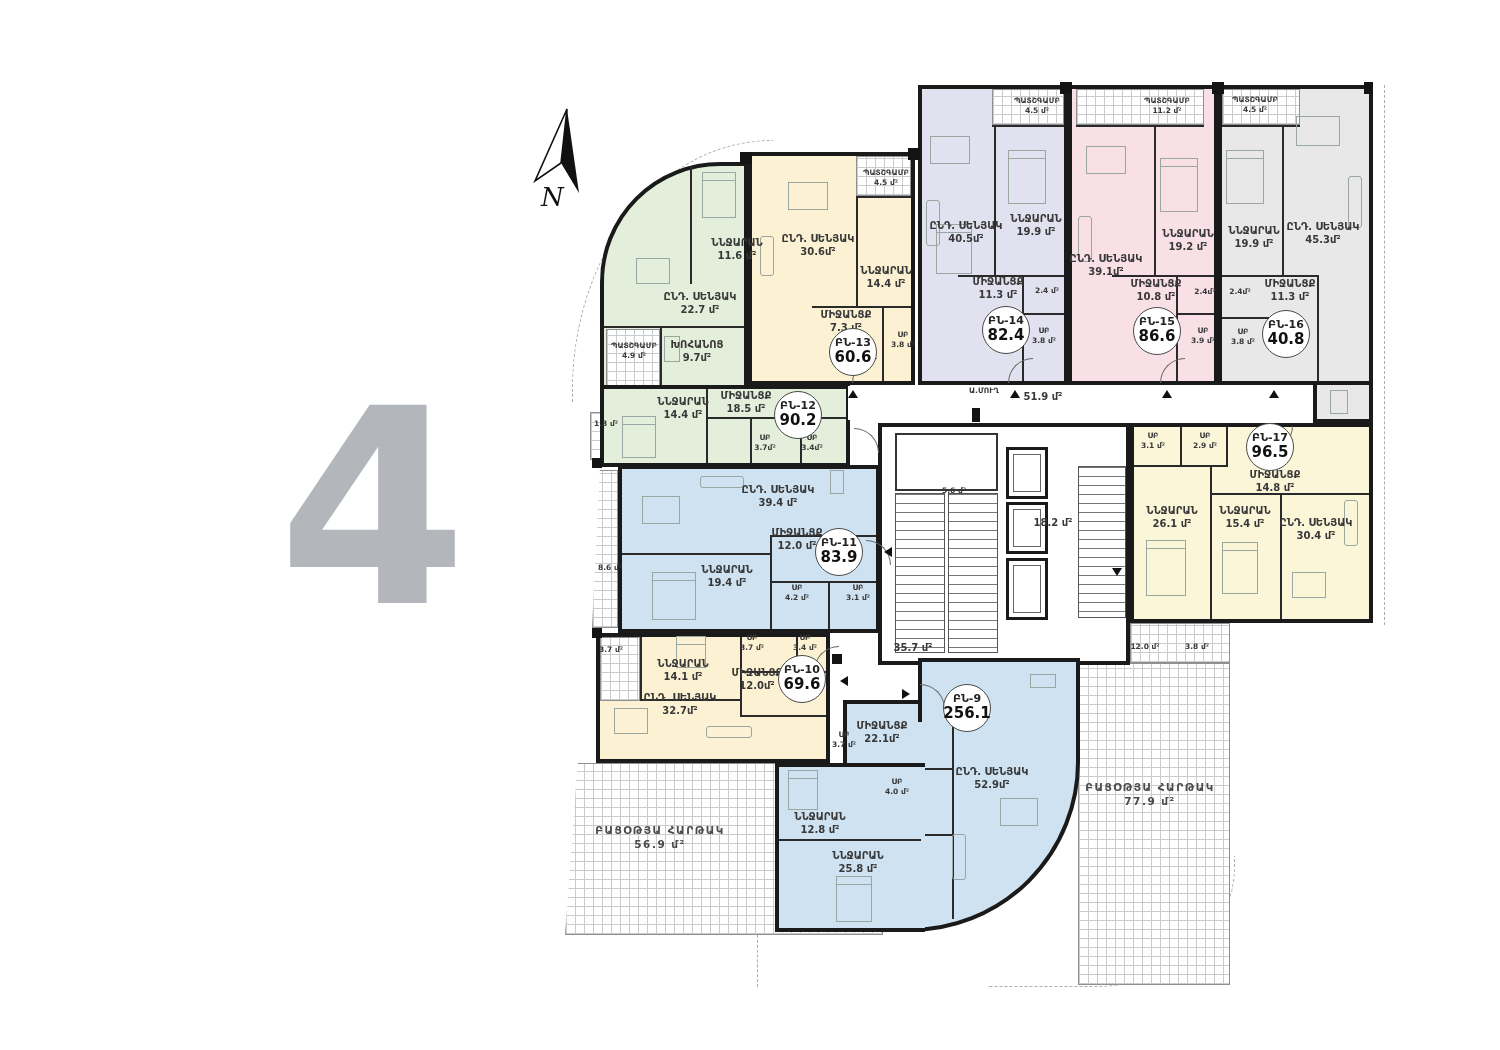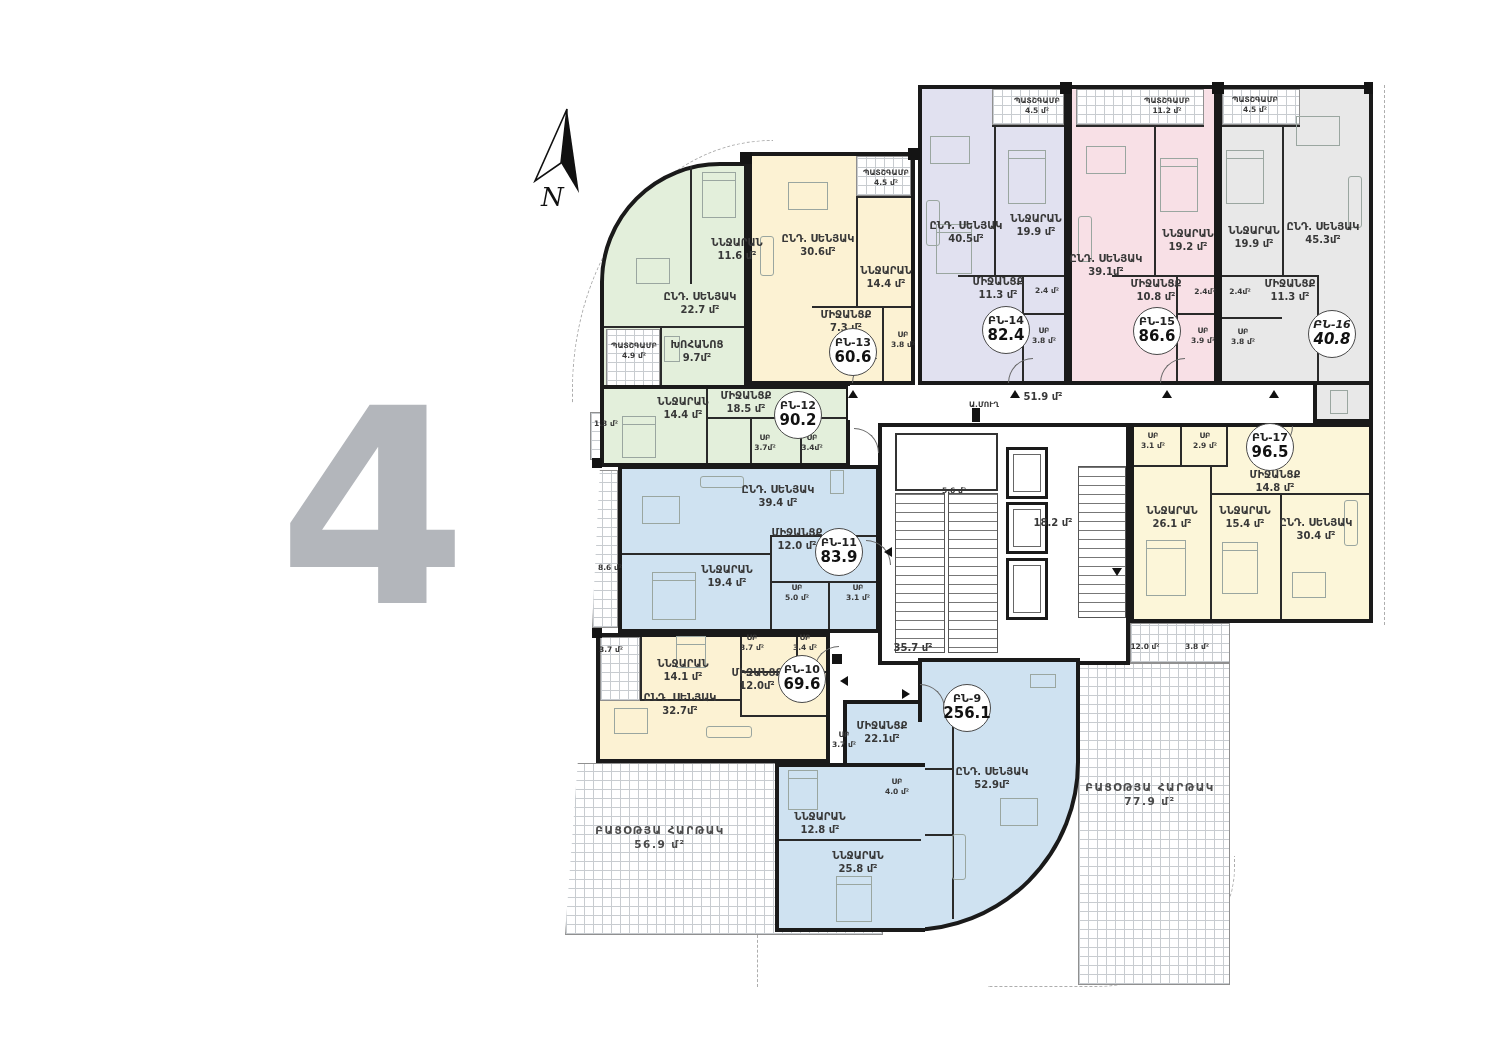--- a/index.html
+++ b/index.html
@@ -416,21 +416,21 @@
   <div class="lbl" style="left:797px;top:539px;">
       <span class="nm">ՄԻՋԱՆՑՔ</span>
       <span class="ar">12.0 մ²</span>
     </div>
   <div class="lbl" style="left:727px;top:576px;">
       <span class="nm">ՆՆՋԱՐԱՆ</span>
       <span class="ar">19.4 մ²</span>
     </div>
   <div class="lbl sm" style="left:797px;top:593px;">
       <span class="nm">ՍԲ</span>
-      <span class="ar">5.0 մ²</span>
+      <span class="ar">4.2 մ²</span>
     </div>
   <div class="lbl sm" style="left:858px;top:593px;">
       <span class="nm">ՍԲ</span>
       <span class="ar">3.1 մ²</span>
     </div>
   <div class="lbl sm" style="left:610px;top:568px;">
       <span class="ar">8.6 մ²</span>
     </div>
 
   <div class="lbl" style="left:683px;top:670px;">
@@ -487,21 +487,21 @@
     </div>
   <div class="lbl" style="left:913px;top:647px;">
       <span class="ar">35.7 մ²</span>
     </div>
   <div class="lbl sm" style="left:954px;top:491px;">
       <span class="ar">5.6 մ²</span>
     </div>
   <div class="lbl" style="left:1053px;top:522px;">
       <span class="ar">18.2 մ²</span>
     </div>
-  <div class="lbl sm" style="left:984px;top:405px;">
+  <div class="lbl sm" style="left:984px;top:391px;">
       <span class="ar">Ա.ՄՈՒՂ</span>
     </div>
   <div class="lbl sm" style="left:1145px;top:647px;">
       <span class="ar">12.0 մ²</span>
     </div>
   <div class="lbl sm" style="left:1197px;top:647px;">
       <span class="ar">3.8 մ²</span>
     </div>
 
   <div class="lbl terrL" style="left:660px;top:838px;">
@@ -534,21 +534,21 @@
       <span class="bar">60.6</span>
     </div>
   <div class="badge" style="left:1006px;top:330px;">
       <span class="bid">ԲՆ-14</span>
       <span class="bar">82.4</span>
     </div>
   <div class="badge" style="left:1157px;top:331px;">
       <span class="bid">ԲՆ-15</span>
       <span class="bar">86.6</span>
     </div>
-  <div class="badge" style="left:1332px;top:334px;font-style:italic;">
+  <div class="badge" style="left:1286px;top:334px;">
       <span class="bid">ԲՆ-16</span>
       <span class="bar">40.8</span>
     </div>
   <div class="badge" style="left:1270px;top:447px;justify-content:center;">
       <span class="bid">ԲՆ-17</span>
       <span class="bar">96.5</span>
     </div>
 
 </div>
 

